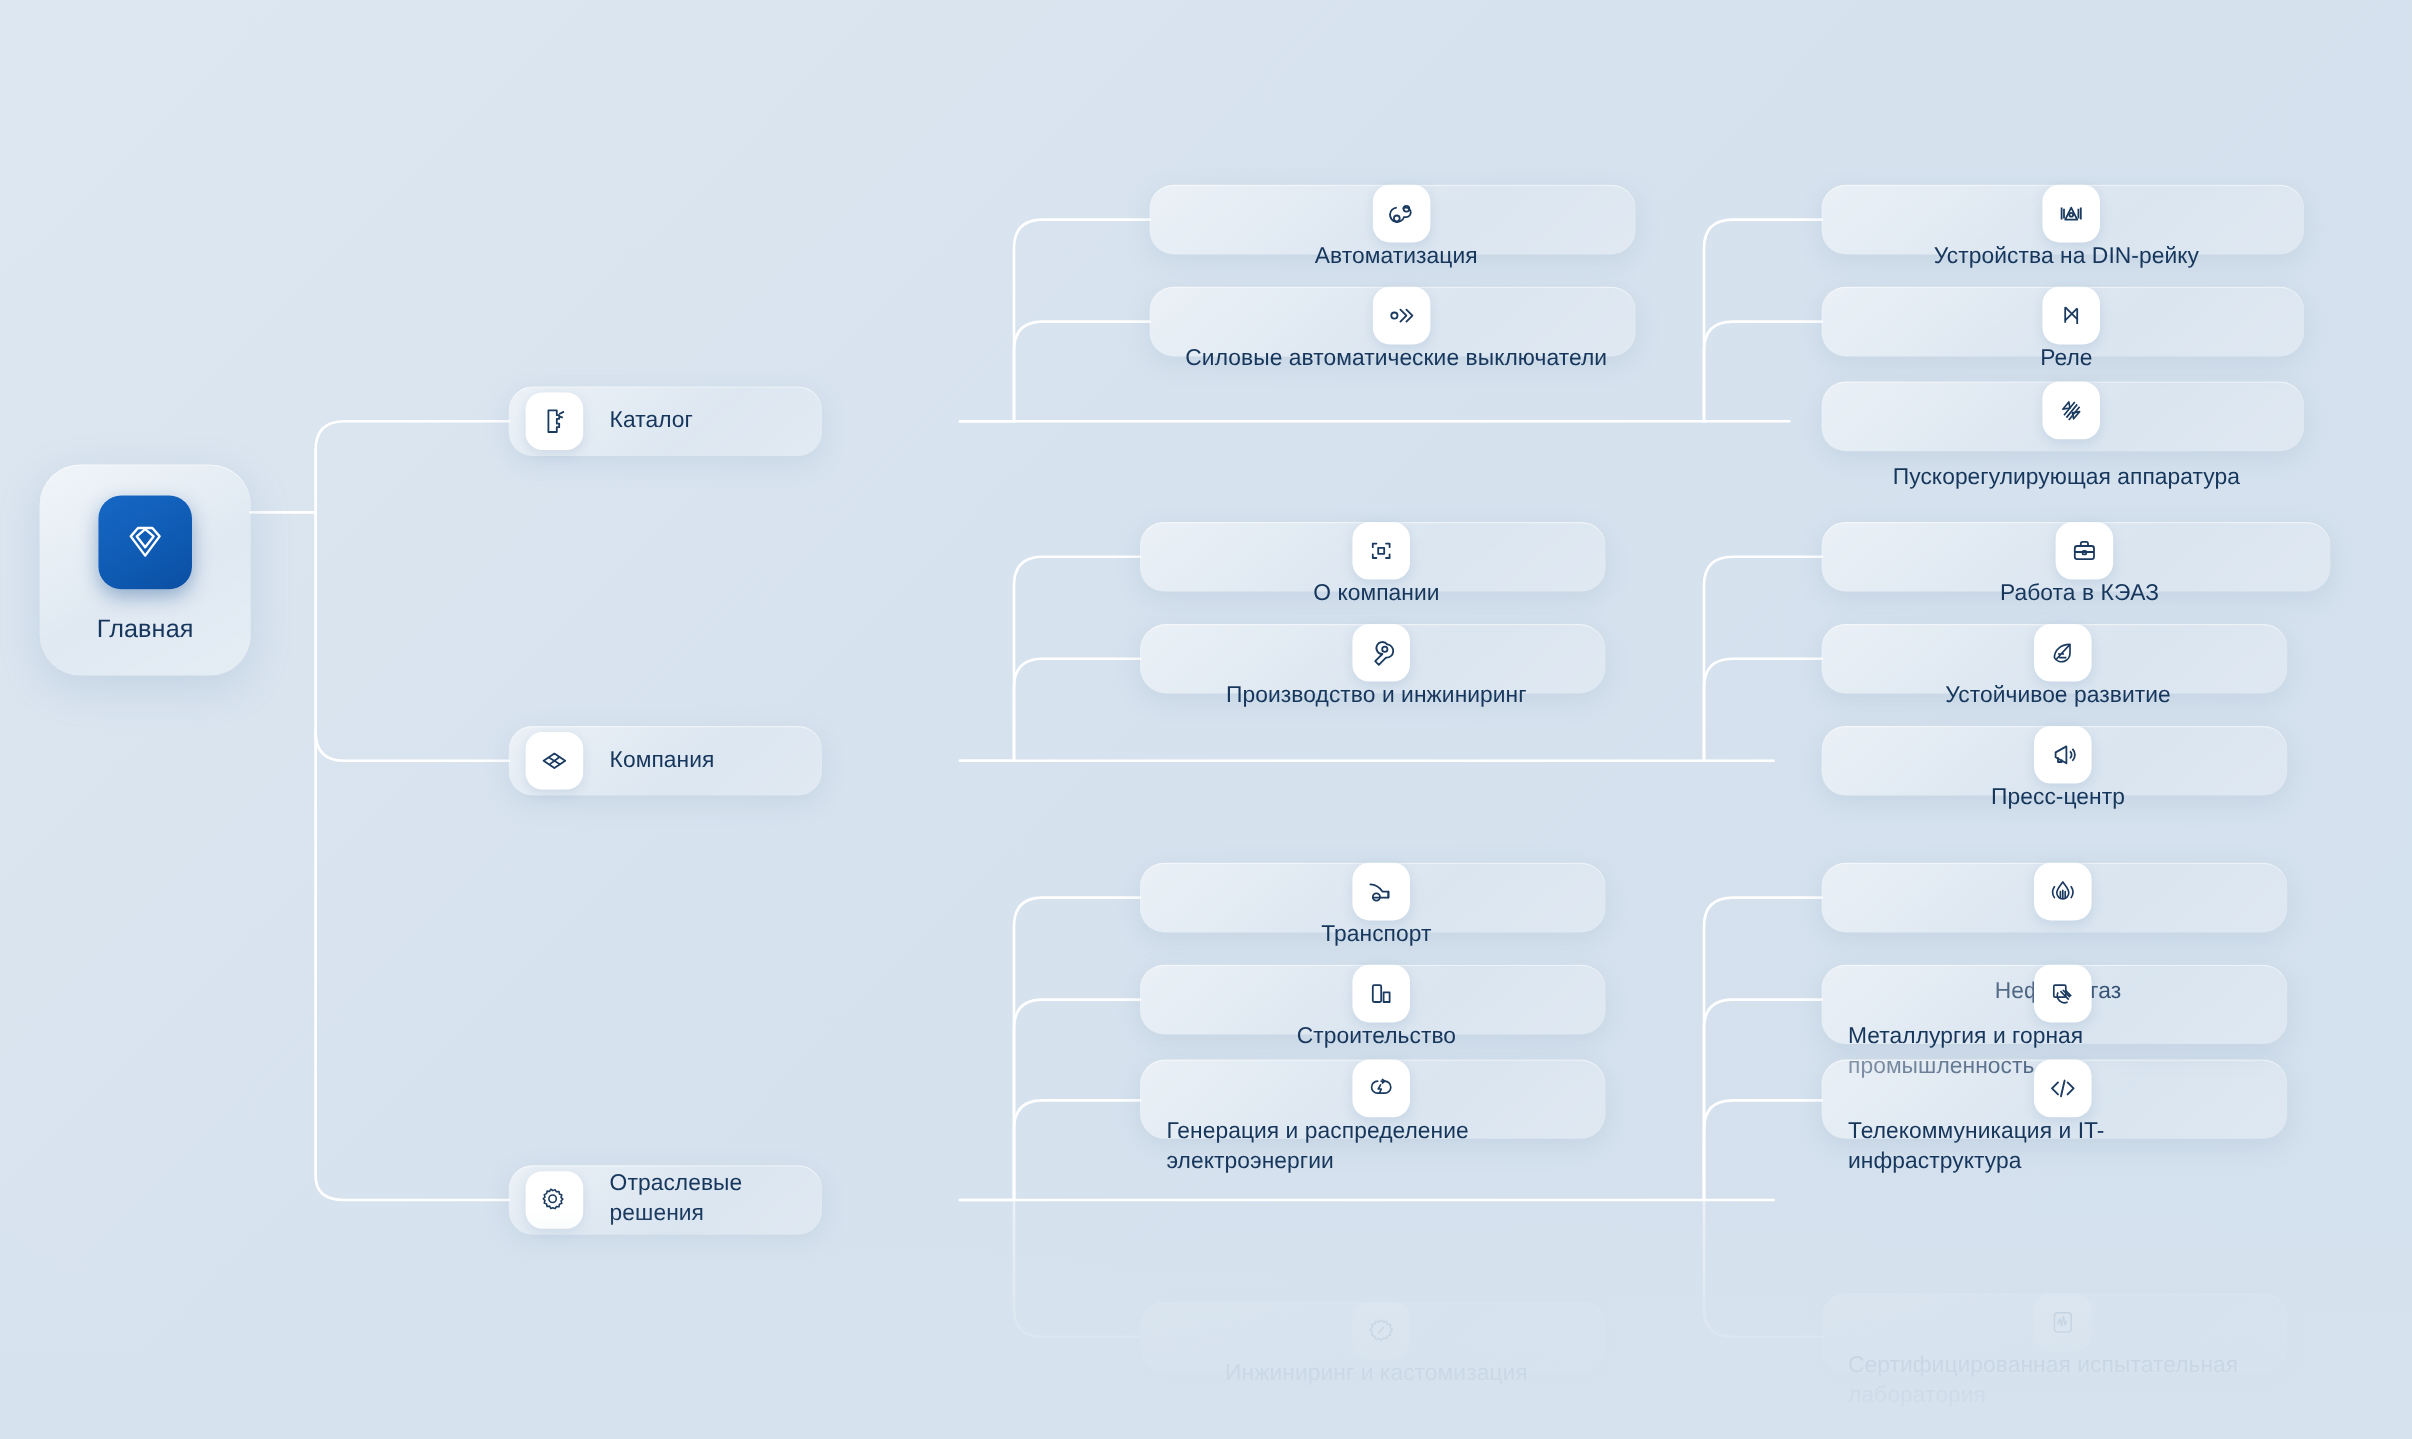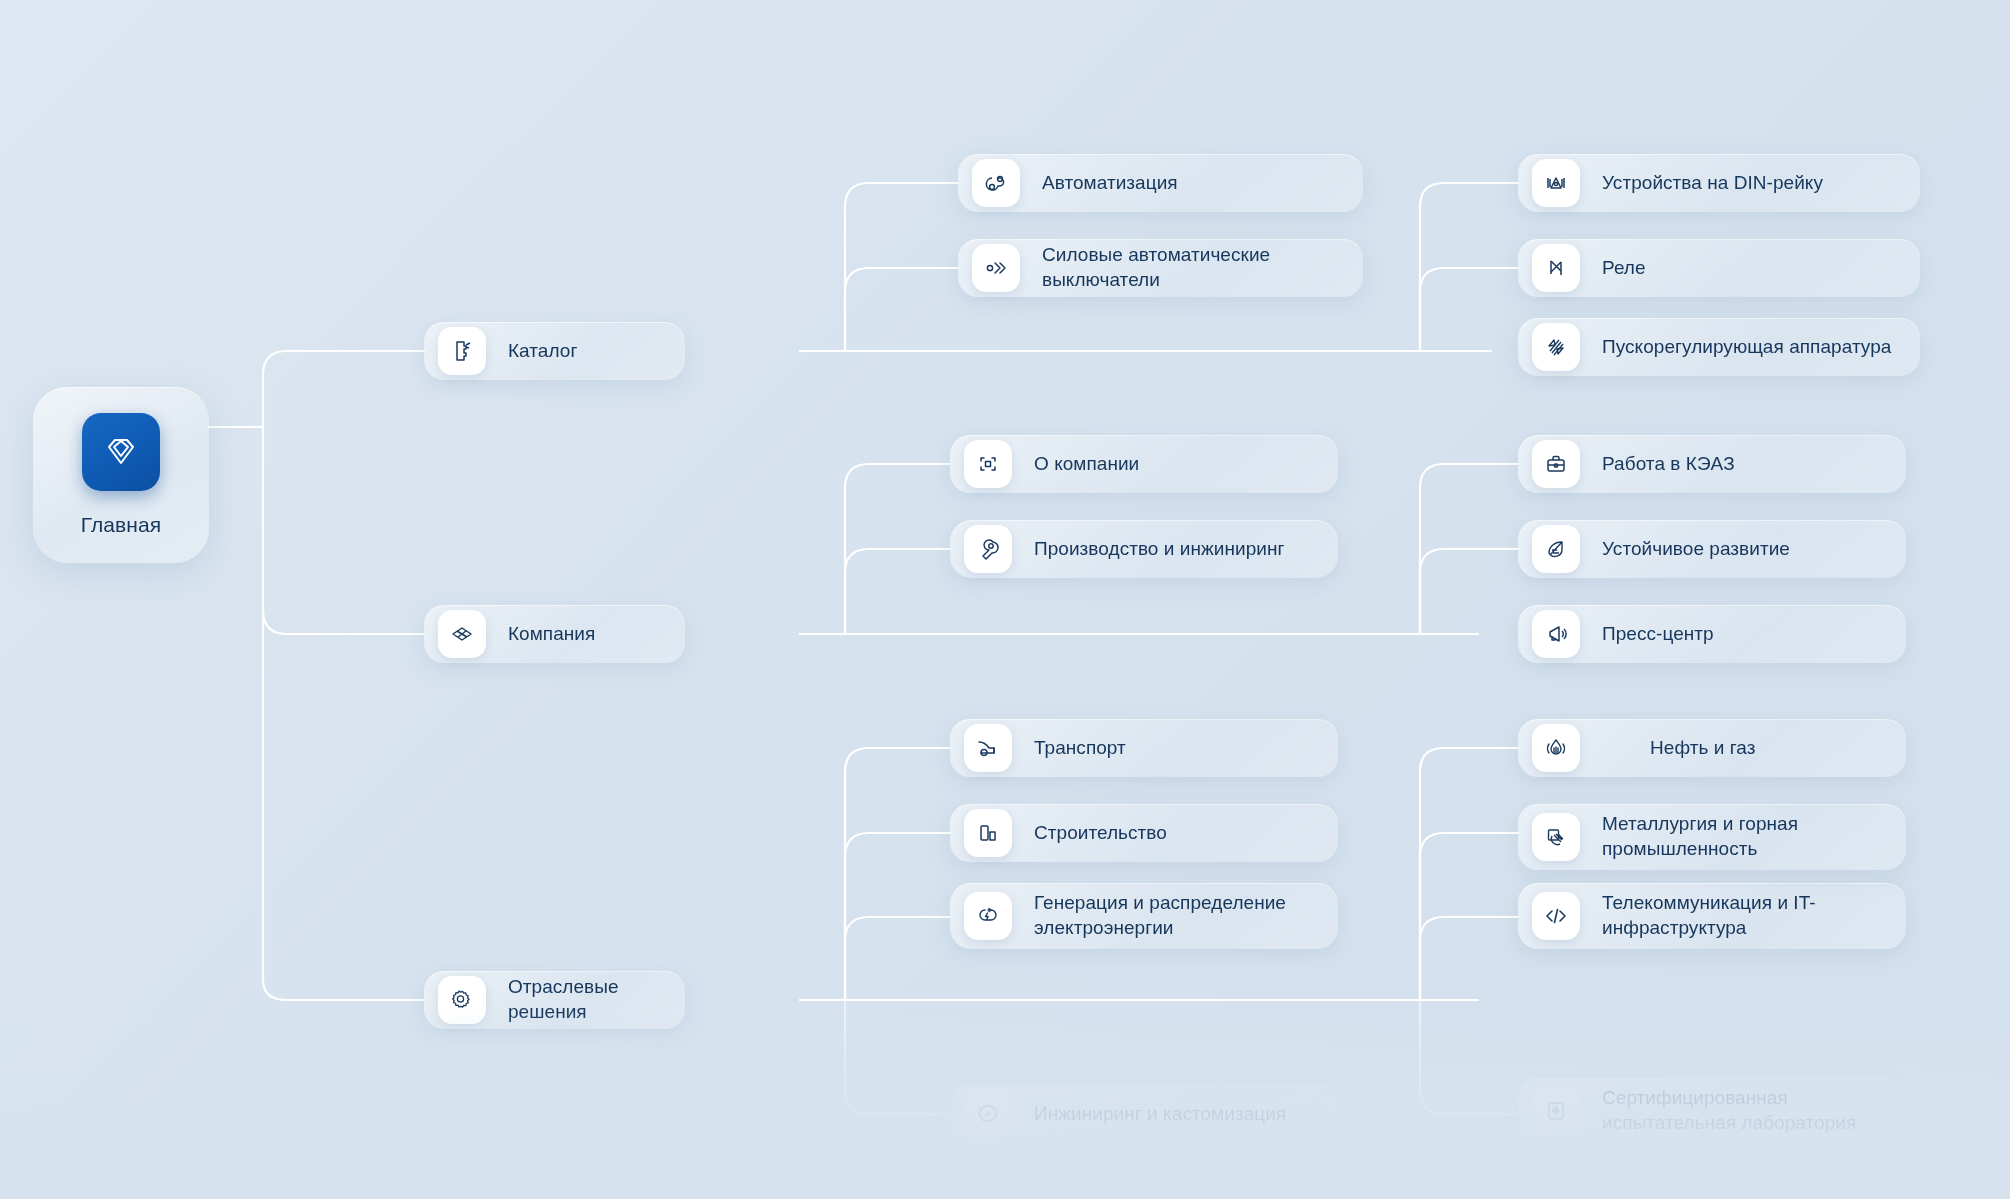--- a/index.html
+++ b/index.html
@@ -94,21 +94,21 @@
     line-height: 1.30;
     color: #16365c;
     letter-spacing: 0.05px;
   }
 
   
   .card.branch {
     width: 261px;
     height: 58px;
   }
-  .card.leaf  { min-height: 58px; }
+  .card.leaf  { min-height: 58px; flex-direction: column; }
 
   
   .card.faded { opacity: 0.40; }
   .card.faded .tile { box-shadow: none; background: rgba(255,255,255,0.70); }
 
   #fadeout {
     position: absolute;
     left: 0;
     right: 0;
     bottom: 0;
@@ -214,21 +214,21 @@
   <div class="card leaf" style="left:1518px; top:239px; width:402px; height:58px;">
     <div class="tile">
       <svg width="26" height="26" viewBox="0 0 26 26" fill="none" stroke="#1b3a60" stroke-width="1.5" stroke-linejoin="round">
         <path d="M8 6 v13 M18 7 v13"></path>
         <path d="M8 6 L18 16 M18 7 L8 17"></path>
       </svg>
     </div>
     <div class="label">Реле</div>
   </div>
 
-  <div class="card leaf" style="left:1518px; top:318px; width:402px; height:57px;">
+  <div class="card leaf" style="left:1518px; top:318px; width:402px; height:57px;gap:20px;">
     <div class="tile">
       <svg width="26" height="26" viewBox="0 0 26 26" fill="none" stroke="#1b3a60" stroke-width="1.4" stroke-linejoin="round">
         <path d="M6 12 L11 6 L12 11 Z"></path>
         <path d="M20 14 L15 20 L14 15 Z"></path>
         <path d="M7 17 L16 6 M9 19 L18 8 M11 21 L20 10"></path>
       </svg>
     </div>
     <div class="label">Пускорегулирующая аппаратура</div>
   </div>
 
@@ -255,21 +255,21 @@
   <div class="card leaf" style="left:950px; top:520px; width:388px; height:58px;border-radius:22px;">
     <div class="tile">
       <svg width="26" height="26" viewBox="0 0 26 26" fill="none" stroke="#1b3a60" stroke-width="1.5" stroke-linejoin="round">
         <path d="M18 6 a5 5 0 1 0 -4 8 l-6 6 3 3 6 -6 a5 5 0 0 0 1 -11 z"></path>
         <circle cx="16" cy="10" r="2.2"></circle>
       </svg>
     </div>
     <div class="label">Производство и инжиниринг</div>
   </div>
 
-  <div class="card leaf" style="left:1518px; top:435px; width:388px; height:58px;">
+  <div class="card leaf" style="left:1518px; top:435px; width:424px; height:58px;">
     <div class="tile">
       <svg width="26" height="26" viewBox="0 0 26 26" fill="none" stroke="#1b3a60" stroke-width="1.5" stroke-linejoin="round">
         <rect x="5" y="9" width="16" height="11" rx="2"></rect>
         <path d="M10 9 V7 a1.5 1.5 0 0 1 1.5 -1.5 h3 A1.5 1.5 0 0 1 16 7 v2"></path>
         <path d="M5 14 h16"></path>
           <rect x="11.5" y="13" width="3" height="3" rx="0.8"></rect>
       </svg>
     </div>
     <div class="label">Работа в КЭАЗ</div>
   </div>

